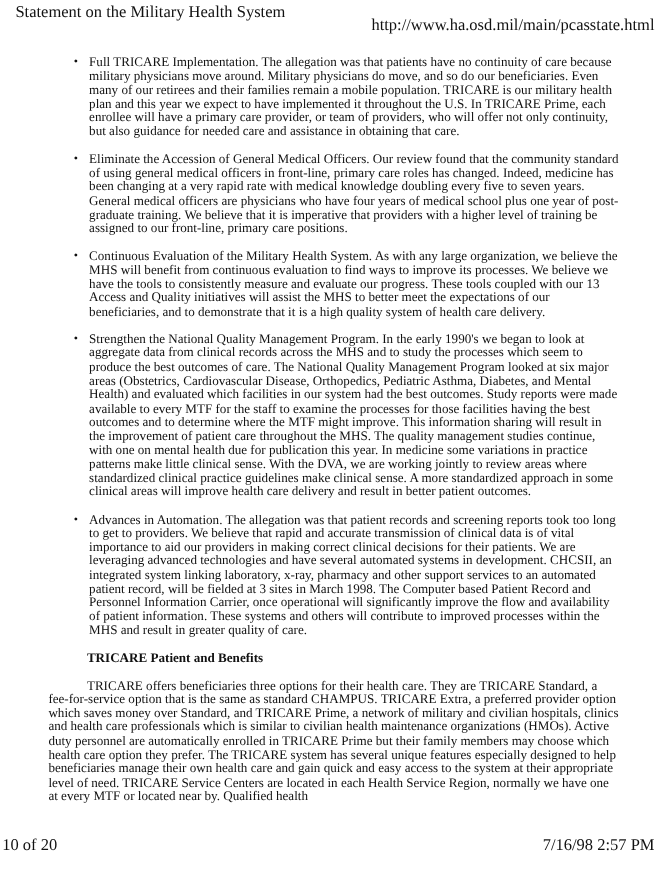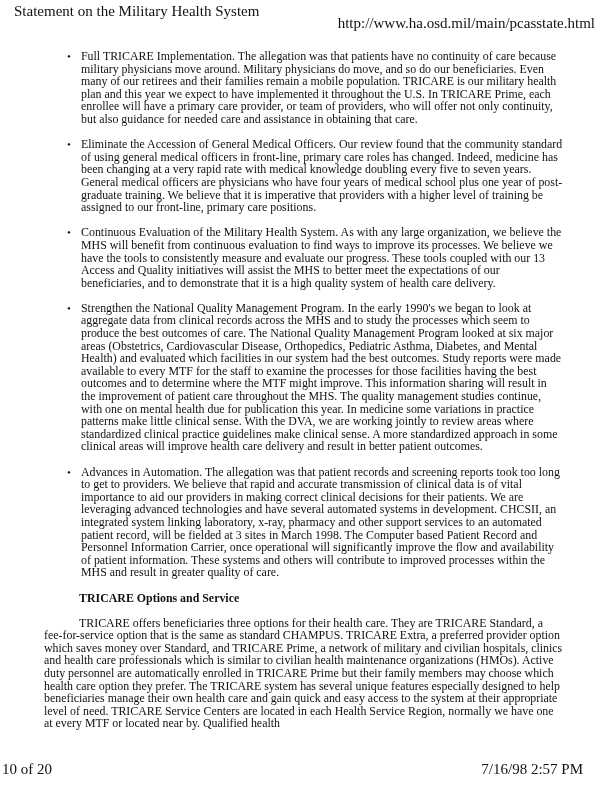--- a/index.html
+++ b/index.html
@@ -6,21 +6,21 @@
   body {
     width: 611px; height: 792px; position: relative; overflow: hidden;
     font-family: "Liberation Serif", serif; color: #111;
   }
   .hdr-left, .hdr-right, .ftr-left, .ftr-right {
     position: absolute; font-size: 15px; line-height: 11px;
   }
   .hdr-left { left: 14px; top: 6px; }
   .hdr-right { right: 16px; top: 18px; }
   .ftr-left { left: 2px; top: 764px; }
-  .ftr-right { right: 28px; top: 764px; }
+  .ftr-right { right: 16px; top: 764px; }
   .content {
     position: absolute; left: 44px; top: 38px; width: 520px;
     font-size: 11.9px; line-height: 12.6px;
   }
   .cont { margin: 0 0 0 35px; }
   ul.bullets { margin: 12px 0 0 0; padding: 0; list-style: none; }
   ul.bullets li {
     position: relative; padding-left: 37px; margin-bottom: 12.6px;
   }
   ul.bullets li .dot {
@@ -38,18 +38,18 @@
 <div class="hdr-right">http://www.ha.osd.mil/main/pcasstate.html</div>
 
 <div class="content">
   <ul class="bullets">
     <li><span class="dot">•</span><span>Full TRICARE Implementation. The allegation was that patients have no continuity of care because military physicians move around. Military physicians do move, and so do our beneficiaries. Even many of our retirees and their families remain a mobile population. TRICARE is our military health plan and this year we expect to have implemented it throughout the U.S. In TRICARE Prime, each enrollee will have a primary care provider, or team of providers, who will offer not only continuity, but also guidance for needed care and assistance in obtaining that care.</span></li>
     <li><span class="dot">•</span><span>Eliminate the Accession of General Medical Officers. Our review found that the community standard of using general medical officers in front-line, primary care roles has changed. Indeed, medicine has been changing at a very rapid rate with medical knowledge doubling every five to seven years. General medical officers are physicians who have four years of medical school plus one year of post-graduate training. We believe that it is imperative that providers with a higher level of training be assigned to our front-line, primary care positions.</span></li>
     <li><span class="dot">•</span><span>Continuous Evaluation of the Military Health System. As with any large organization, we believe the MHS will benefit from continuous evaluation to find ways to improve its processes. We believe we have the tools to consistently measure and evaluate our progress. These tools coupled with our 13 Access and Quality initiatives will assist the MHS to better meet the expectations of our beneficiaries, and to demonstrate that it is a high quality system of health care delivery.</span></li>
     <li><span class="dot">•</span><span>Strengthen the National Quality Management Program. In the early 1990's we began to look at aggregate data from clinical records across the MHS and to study the processes which seem to produce the best outcomes of care. The National Quality Management Program looked at six major areas (Obstetrics, Cardiovascular Disease, Orthopedics, Pediatric Asthma, Diabetes, and Mental Health) and evaluated which facilities in our system had the best outcomes. Study reports were made available to every MTF for the staff to examine the processes for those facilities having the best outcomes and to determine where the MTF might improve. This information sharing will result in the improvement of patient care throughout the MHS. The quality management studies continue, with one on mental health due for publication this year. In medicine some variations in practice patterns make little clinical sense. With the DVA, we are working jointly to review areas where standardized clinical practice guidelines make clinical sense. A more standardized approach in some clinical areas will improve health care delivery and result in better patient outcomes.</span></li>
     <li><span class="dot">•</span><span>Advances in Automation. The allegation was that patient records and screening reports took too long to get to providers. We believe that rapid and accurate transmission of clinical data is of vital importance to aid our providers in making correct clinical decisions for their patients. We are leveraging advanced technologies and have several automated systems in development. CHCSII, an integrated system linking laboratory, x-ray, pharmacy and other support services to an automated patient record, will be fielded at 3 sites in March 1998. The Computer based Patient Record and Personnel Information Carrier, once operational will significantly improve the flow and availability of patient information. These systems and others will contribute to improved processes within the MHS and result in greater quality of care.</span></li>
   </ul>
-  <h3>TRICARE Options and Service</h3>
+  <h3>TRICARE Patient and Benefits</h3>
   <p class="para">TRICARE offers beneficiaries three options for their health care. They are TRICARE Standard, a fee-for-service option that is the same as standard CHAMPUS. TRICARE Extra, a preferred provider option which saves money over Standard, and TRICARE Prime, a network of military and civilian hospitals, clinics and health care professionals which is similar to civilian health maintenance organizations (HMOs). Active duty personnel are automatically enrolled in TRICARE Prime but their family members may choose which health care option they prefer. The TRICARE system has several unique features especially designed to help beneficiaries manage their own health care and gain quick and easy access to the system at their appropriate level of need. TRICARE Service Centers are located in each Health Service Region, normally we have one at every MTF or located near by. Qualified health</p>
 </div>
 
 <div class="ftr-left">10 of 20</div>
 <div class="ftr-right">7/16/98 2:57 PM</div>
 
 </body></html>

